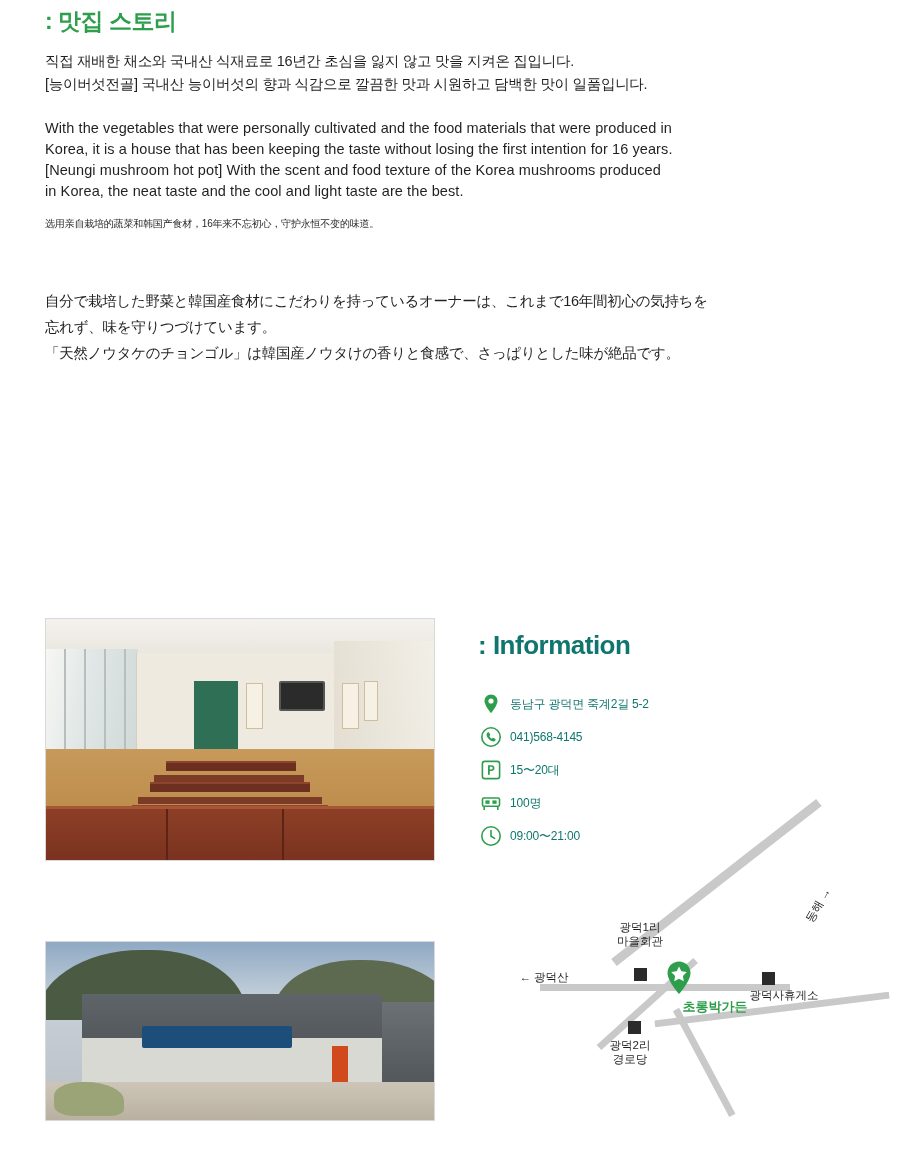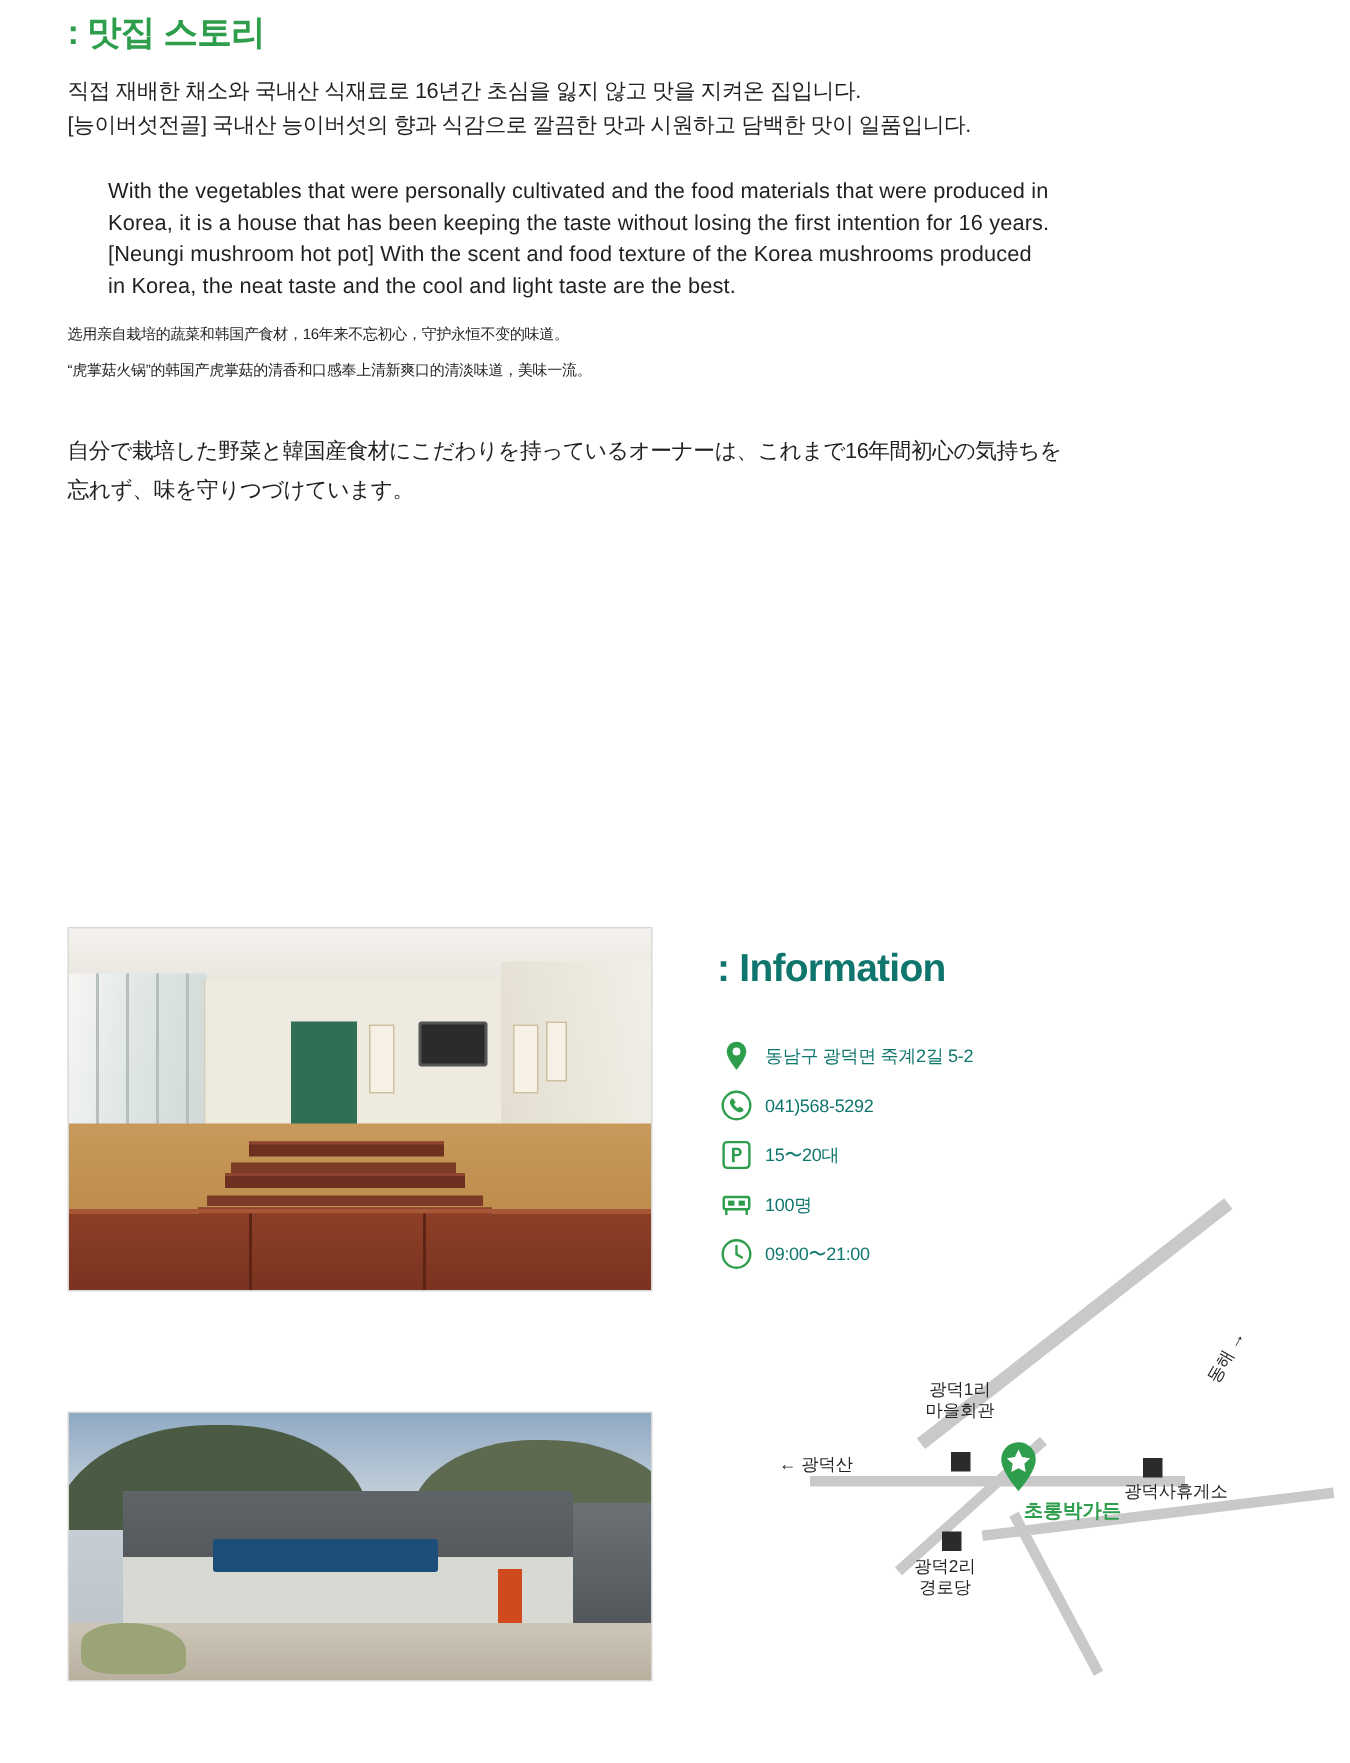--- a/index.html
+++ b/index.html
@@ -42,21 +42,20 @@
     top: 50px;
     font-size: 14.5px;
     line-height: 23px;
     letter-spacing: -0.3px;
   }
   .para-en {
     top: 118px;
     font-size: 14.5px;
     line-height: 21px;
     letter-spacing: 0.1px;
-    margin-left: 27px;
   }
   .para-cn {
     top: 212px;
     font-size: 10px;
     line-height: 24px;
     letter-spacing: -0.2px;
   }
   .para-jp {
     top: 288px;
     font-size: 14.5px;
@@ -270,26 +269,26 @@
 
 <div class="para para-en">
   <div>With the vegetables that were personally cultivated and the food materials that were produced in</div>
   <div>Korea, it is a house that has been keeping the taste without losing the first intention for 16 years.</div>
   <div>[Neungi mushroom hot pot] With the scent and food texture of the Korea mushrooms produced</div>
   <div>in Korea, the neat taste and the cool and light taste are the best.</div>
 </div>
 
 <div class="para para-cn">
   <div>选用亲自栽培的蔬菜和韩国产食材，16年来不忘初心，守护永恒不变的味道。</div>
-  <div>“虎掌菇火锅”的韩国产虎掌菇的清香和口感奉上清新爽口的清淡味道，美味一流。</div>
 </div>
 
 <div class="para para-jp">
   <div>自分で栽培した野菜と韓国産食材にこだわりを持っているオーナーは、これまで16年間初心の気持ちを</div>
   <div>忘れず、味を守りつづけています。</div>
+  <div>「天然ノウタケのチョンゴル」は韓国産ノウタけの香りと食感で、さっぱりとした味が絶品です。</div>
 </div>
 
 <div class="photo photo-interior">
   <div class="int-ceiling"></div>
   <div class="int-leftwindows">
     <span style="left:18px"></span>
       <span style="left:38px"></span>
       <span style="left:58px"></span>
       <span style="left:78px"></span>
   </div>
@@ -340,21 +339,21 @@
     <span class="info-txt">동남구 광덕면 죽계2길 5-2</span>
   </div>
 
   <div class="info-row">
     <span class="info-ico">
       <svg width="22" height="22" viewBox="0 0 22 22">
         <circle cx="11" cy="11" r="9.2" fill="none" stroke="#2e9e4c" stroke-width="1.6"></circle>
         <path d="M7.6 6.6c.5-.4 1.2-.3 1.5.2l1 1.5c.3.4.2.9-.2 1.2l-.6.5c.4 1.2 1.5 2.3 2.7 2.8l.5-.6c.3-.4.8-.5 1.2-.2l1.5 1c.5.3.6 1 .2 1.5-1 1.2-2.3 1.2-3.7.6-2-.9-4-2.9-4.8-4.9-.5-1.3-.4-2.6.7-3.6z" fill="#2e9e4c"></path>
       </svg>
     </span>
-    <span class="info-txt">041)568-5292</span>
+    <span class="info-txt">041)568-4145</span>
   </div>
 
   <div class="info-row">
     <span class="info-ico">
       <svg width="22" height="22" viewBox="0 0 22 22">
         <rect x="2.4" y="2.4" width="17.2" height="17.2" rx="2.4" fill="none" stroke="#2e9e4c" stroke-width="1.6"></rect>
         <path d="M8 6.2h3.4c1.9 0 3.1 1.1 3.1 2.8s-1.2 2.9-3.1 2.9H9.8v3.9H8V6.2zm1.8 1.5v2.7h1.5c.9 0 1.4-.5 1.4-1.3s-.5-1.4-1.4-1.4H9.8z" fill="#2e9e4c"></path>
       </svg>
     </span>
     <span class="info-txt">15〜20대</span>

